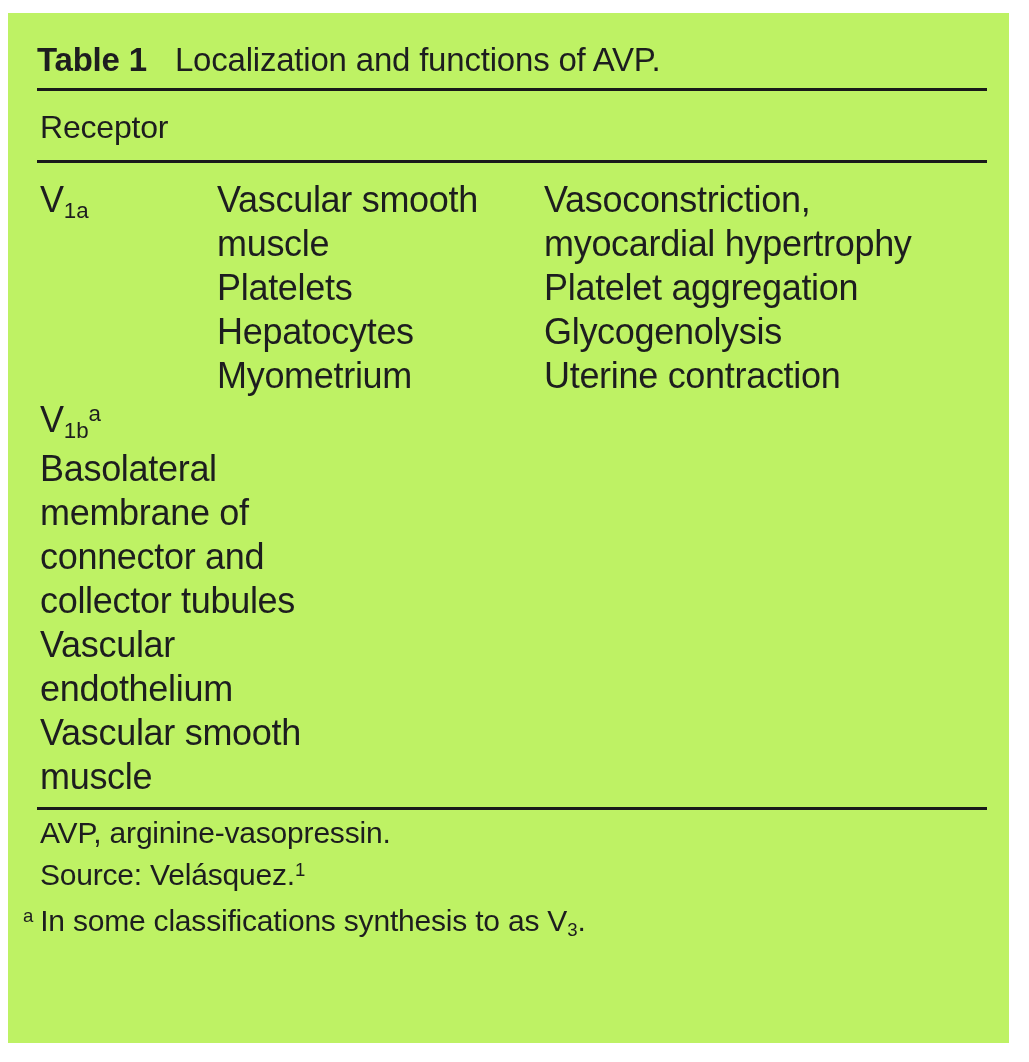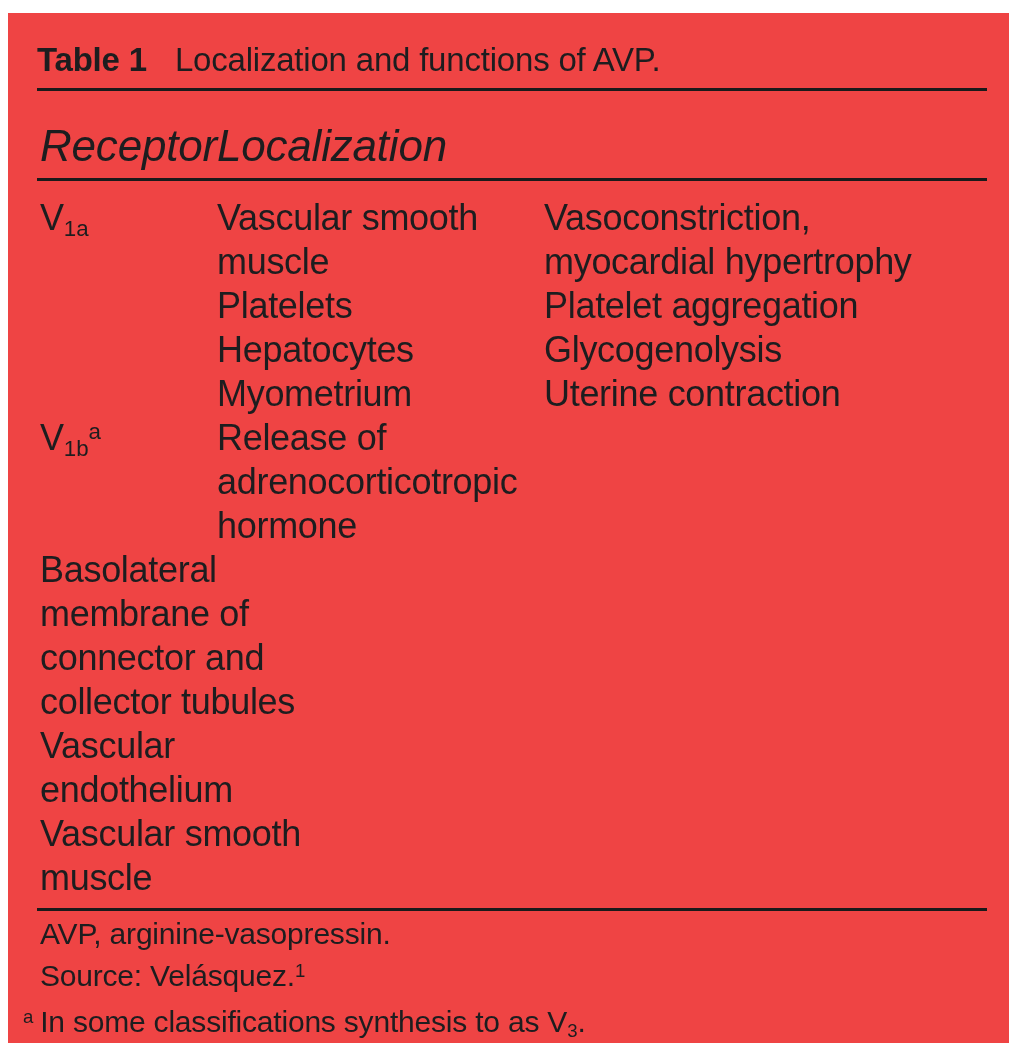--- a/index.html
+++ b/index.html
@@ -11,21 +11,21 @@
     font-family: "Liberation Sans", "DejaVu Sans", sans-serif;
     color: #1d1d1f;
     -webkit-font-smoothing: antialiased;
   }
   .panel {
     position: absolute;
     left: 8px;
     top: 13px;
     width: 1001px;
     height: 1030px;
-    background: #ef4444;
+    background: #bef264;
     overflow: hidden;
   }
   .content {
     margin-left: 29px;
     margin-right: 22px;
   }
   .caption {
     margin-top: 27px;
     font-size: 33px;
     line-height: 40px;
@@ -40,25 +40,24 @@
     border-top: 3px solid #1a1a1a;
   }
   .rule-top { margin-top: 8px; }
   .rule-mid { margin-top: 10px; }
   .rule-bottom { margin-top: 8px; }
   .grid-row {
     display: grid;
     grid-template-columns: 177px 327px 1fr;
   }
   .header-row {
-    margin-top: 32px;
-    font-size: 44px;
+    margin-top: 14px;
+    font-size: 32px;
     line-height: 45px;
     letter-spacing: -0.2px;
-    font-style: italic;
   }
   .tbody {
     margin-top: 15px;
     font-size: 36px;
     line-height: 44px;
     letter-spacing: -0.3px;
   }
   .cell {
     white-space: pre;
     padding-left: 3px;
@@ -103,21 +102,20 @@
   <div class="content">
 
     <div class="caption">
       <span class="caption-label">Table 1</span><span>Localization and functions of AVP.</span>
     </div>
 
     <div class="rule rule-top"></div>
 
     <div class="grid-row header-row">
       <div class="cell">Receptor</div>
-      <div class="cell">Localization</div>
     </div>
 
     <div class="rule rule-mid"></div>
 
     <div class="tbody">
 
       <div class="grid-row">
         <div class="cell"><span>V</span><sub class="rsub">1a</sub><sup class="rsup"></sup></div>
         <div class="cell">Vascular smooth
 muscle
@@ -126,23 +124,20 @@
 Myometrium</div>
         <div class="cell">Vasoconstriction,
 myocardial hypertrophy
 Platelet aggregation
 Glycogenolysis
 Uterine contraction</div>
       </div>
 
       <div class="grid-row">
         <div class="cell"><span>V</span><sub class="rsub">1b</sub><sup class="rsup">a</sup></div>
-        <div class="cell">Release of
-adrenocorticotropic
-hormone</div>
       </div>
 
       <div class="grid-row">
         <div class="cell">Basolateral
 membrane of
 connector and
 collector tubules
 Vascular
 endothelium
 Vascular smooth

